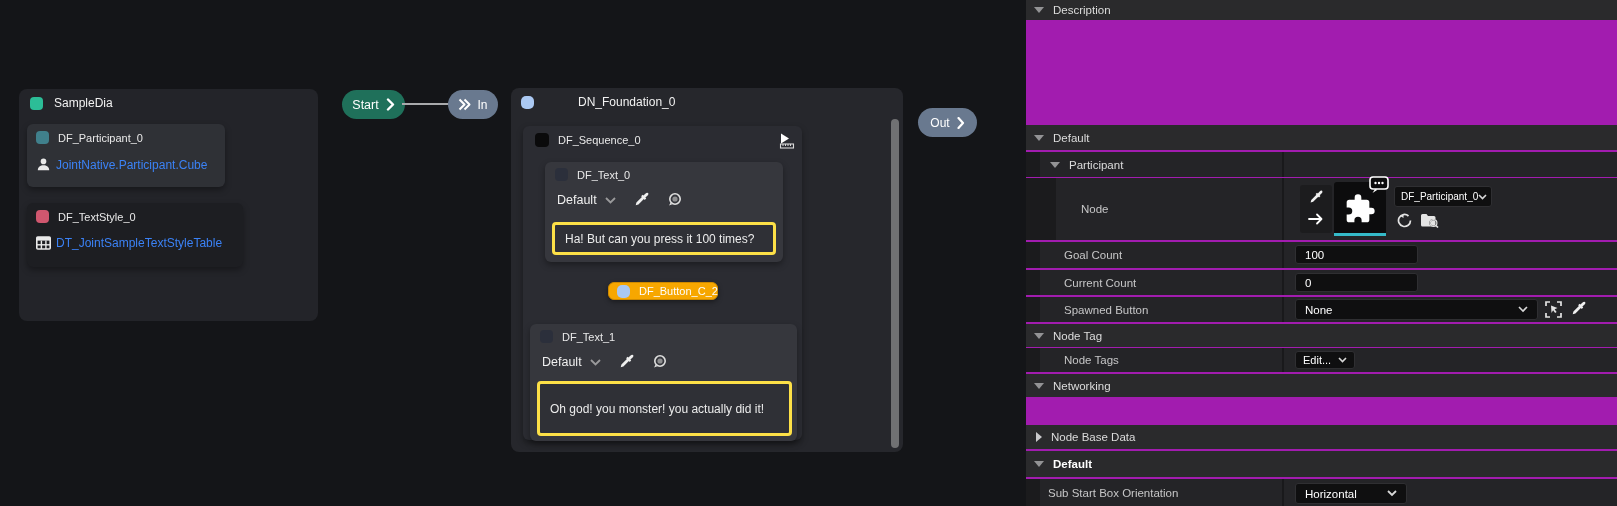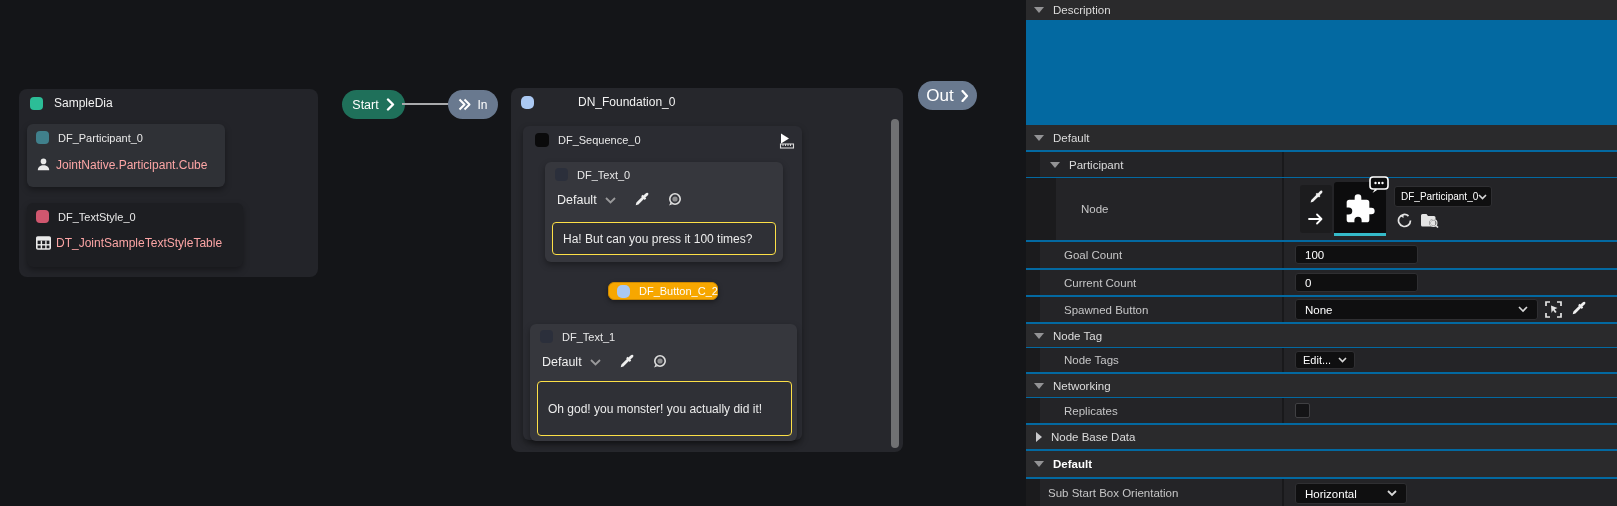--- a/index.html
+++ b/index.html
@@ -10,32 +10,32 @@
   
   #graph { position:absolute; left:0; top:0; width:1026px; height:506px; background:#141518; }
 
   .gnode { position:absolute; border-radius:8px; }
   .gnode-hd { position:absolute; display:flex; align-items:center; gap:11px; }
   .dot { width:13px; height:13px; border-radius:4px; flex:0 0 auto; }
   .gtitle { color:#f2f2f2; font-size:12px; }
   .subbox { position:absolute; border-radius:6px; box-shadow:0 3px 6px rgba(0,0,0,.35); }
   .sub-hd { position:absolute; display:flex; align-items:center; gap:9px; }
   .sub-title { color:#e9e9e9; font-size:11px; }
-  .val-row { position:absolute; display:flex; align-items:center; gap:5px; color:#fca5a5; font-size:12px; }
+  .val-row { position:absolute; display:flex; align-items:center; gap:5px; color:#3b82f6; font-size:12px; }
   .pill { position:absolute; height:29px; border-radius:15px; display:flex; align-items:center;
     justify-content:center; gap:7px; color:#fff; font-size:12.5px; }
-  .textbox { position:absolute; background:#2f3036; border:1px solid #fde047; border-radius:4px;
+  .textbox { position:absolute; background:#2f3036; border:3px solid #fde047; border-radius:4px;
     display:flex; align-items:center; color:#ececec; font-size:12px; padding-left:10px; }
   .default-row { position:absolute; display:flex; align-items:center; gap:8px; color:#f0f0f0; font-size:12.5px; }
   .scrollbar { position:absolute; width:8px; border-radius:4px; background:#707173; }
   .wire { position:absolute; height:2px; background:#a9aaac; }
   svg { display:block; }
 
   
-  #panel { position:absolute; left:1026px; top:0; width:591px; height:506px; background:#0369a1; }
+  #panel { position:absolute; left:1026px; top:0; width:591px; height:506px; background:#a21caf; }
   .row { position:absolute; left:0; width:591px; display:flex; align-items:center; }
   .hdr { background:#2a2a2c; }
   .hdr .tri { margin-left:8px; }
   .hdr-label { color:#dcdcdc; font-size:11.5px; margin-left:9px; }
   .tri-down { width:0; height:0; border-left:5px solid transparent; border-right:5px solid transparent;
     border-top:6px solid #939395; }
   .tri-right { width:0; height:0; border-top:5px solid transparent; border-bottom:5px solid transparent;
     border-left:6px solid #c9c9cb; }
   .prow { background:#242427; }
   .prow .indent { position:absolute; left:0; top:0; bottom:0; width:14px; background:#1b1b1d; }
@@ -44,21 +44,21 @@
   .winput { position:absolute; background:#0f0f10; border:1px solid #2f2f32; border-radius:3px;
     color:#fff; font-size:11.5px; display:flex; align-items:center; padding:0 9px; }
   .wdrop { justify-content:space-between; }
   .chev { flex:0 0 auto; }
 </style>
 </head>
 <body>
 
 <div id="graph">
 
-  <div class="gnode" style="left:19px; top:89px; width:299px; height:188px; background:#232429;">
+  <div class="gnode" style="left:19px; top:89px; width:299px; height:232px; background:#232429;">
     <div class="gnode-hd" style="left:11px; top:7px;">
       <div class="dot" style="background:#2cbd97;"></div>
       <span class="gtitle">SampleDia</span>
     </div>
 
     <div class="subbox" style="left:8px; top:35px; width:198px; height:63px; background:#2f3136;">
       <div class="sub-hd" style="left:9px; top:7px;">
         <div class="dot" style="background:#40808c;"></div>
         <span class="sub-title">DF_Participant_0</span>
       </div>
@@ -107,21 +107,21 @@
   <div class="pill" style="left:448px; top:90px; width:50px; background:#69798f; gap:6px; font-size:12px;">
     <span>
       <svg width="13" height="13" viewBox="0 0 13 13">
           <path d="M1.5 1.5l5 5-5 5" stroke="#fff" stroke-width="2" fill="none" stroke-linejoin="round"></path>
           <path d="M6.5 1.5l5 5-5 5" stroke="#fff" stroke-width="2" fill="none" stroke-linejoin="round"></path>
         </svg>
     </span>
     <span>In</span>
   </div>
 
-  <div class="pill" style="left:918px; top:81px; width:59px; background:#69798f; font-size:17px;">
+  <div class="pill" style="left:918px; top:108px; width:59px; background:#69798f; font-size:12px;">
     <span>Out</span>
     <span>
       <svg width="8" height="12" viewBox="0 0 8 12">
           <path d="M1.5 1l4.5 5-4.5 5" stroke="#fff" stroke-width="2.2" fill="none" stroke-linecap="round" stroke-linejoin="round"></path>
         </svg>
     </span>
   </div>
 
   <div class="gnode" style="left:511px; top:88px; width:392px; height:364px; background:#26272c;">
     <div class="gnode-hd" style="left:10px; top:7px;gap:44px;">
@@ -354,26 +354,20 @@
           </svg>
       </span>
     </div>
   </div>
 
   <div class="row hdr" style="top:374px; height:23px;">
     <div class="tri tri-down"></div>
     <span class="hdr-label">Networking</span>
   </div>
 
-  <div class="row prow" style="top:398px; height:25px;">
-    <div class="indent"></div>
-    <span class="plabel" style="left:38px;">Replicates</span>
-    <div class="vline"></div>
-    <div class="abs" style="left:269px; top:5px; width:15px; height:15px; background:#141416; border:1px solid #404043; border-radius:2px;"></div>
-  </div>
 
   <div class="row hdr" style="top:425px; height:24px;">
     <div class="tri tri-right" style="margin-left:10px;"></div>
     <span class="hdr-label">Node Base Data</span>
   </div>
 
   <div class="row hdr" style="top:451px; height:26px;">
     <div class="tri tri-down"></div>
     <span class="hdr-label" style="font-weight:bold; color:#fff;">Default</span>
   </div>

